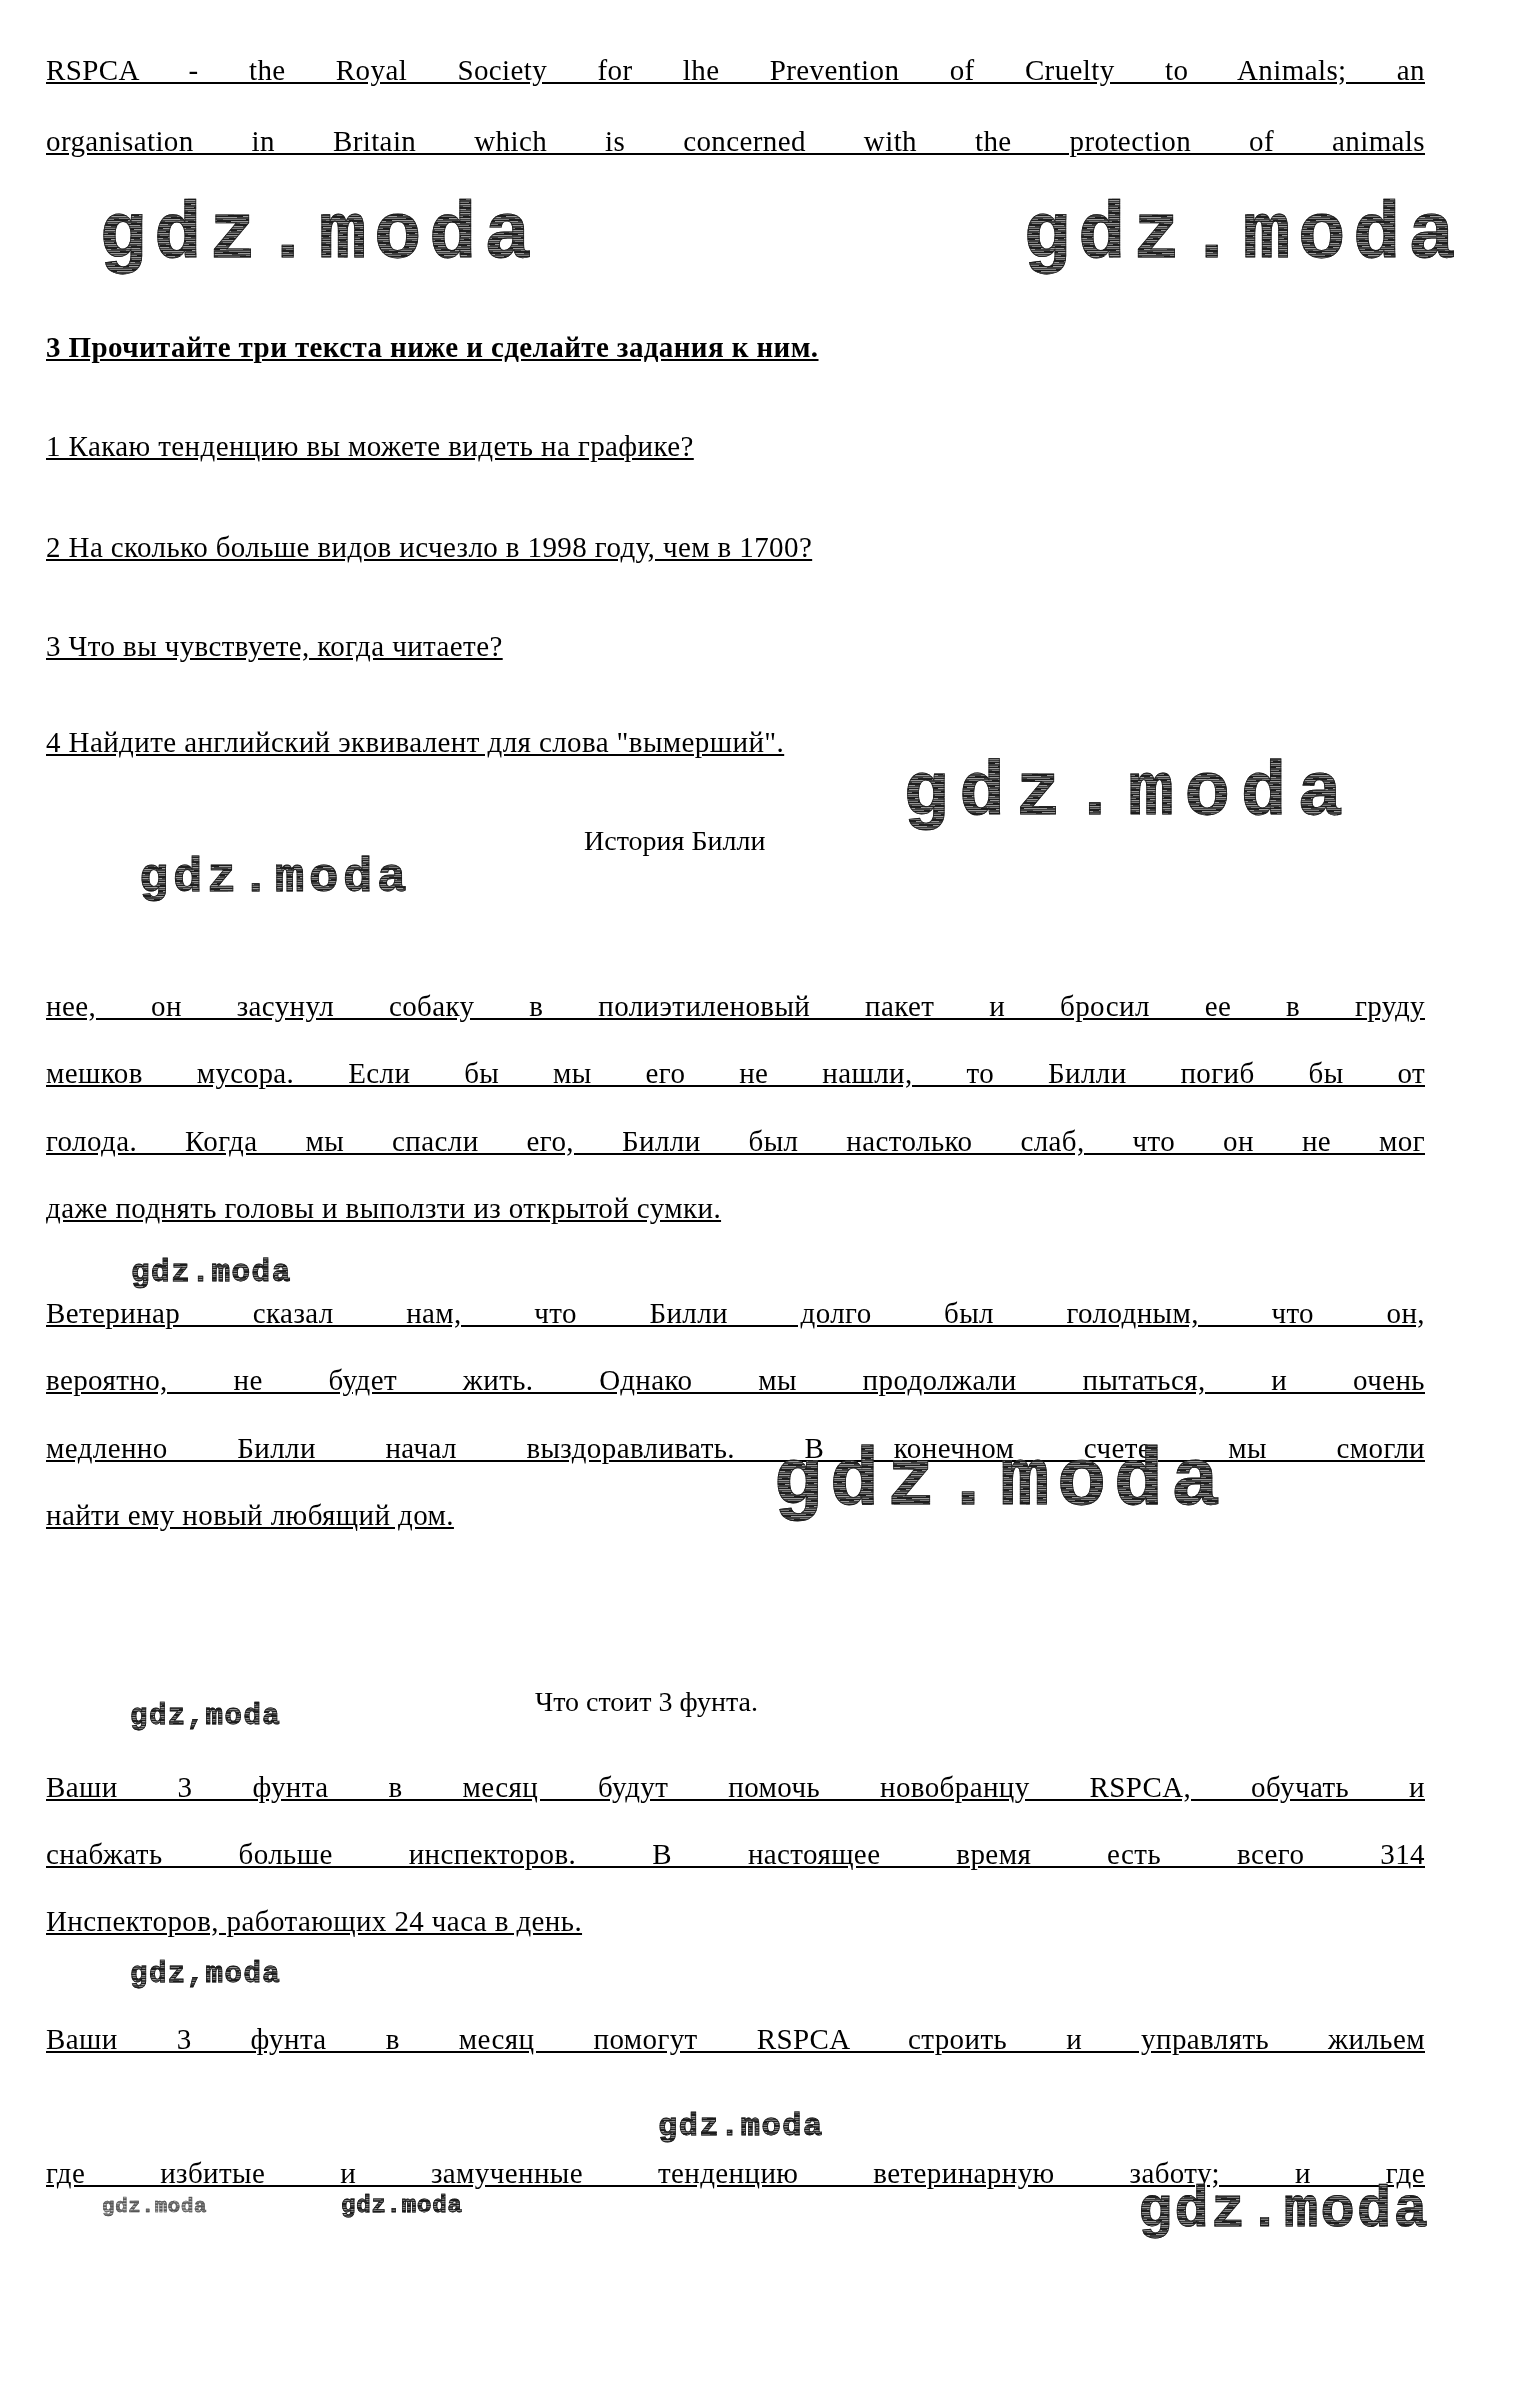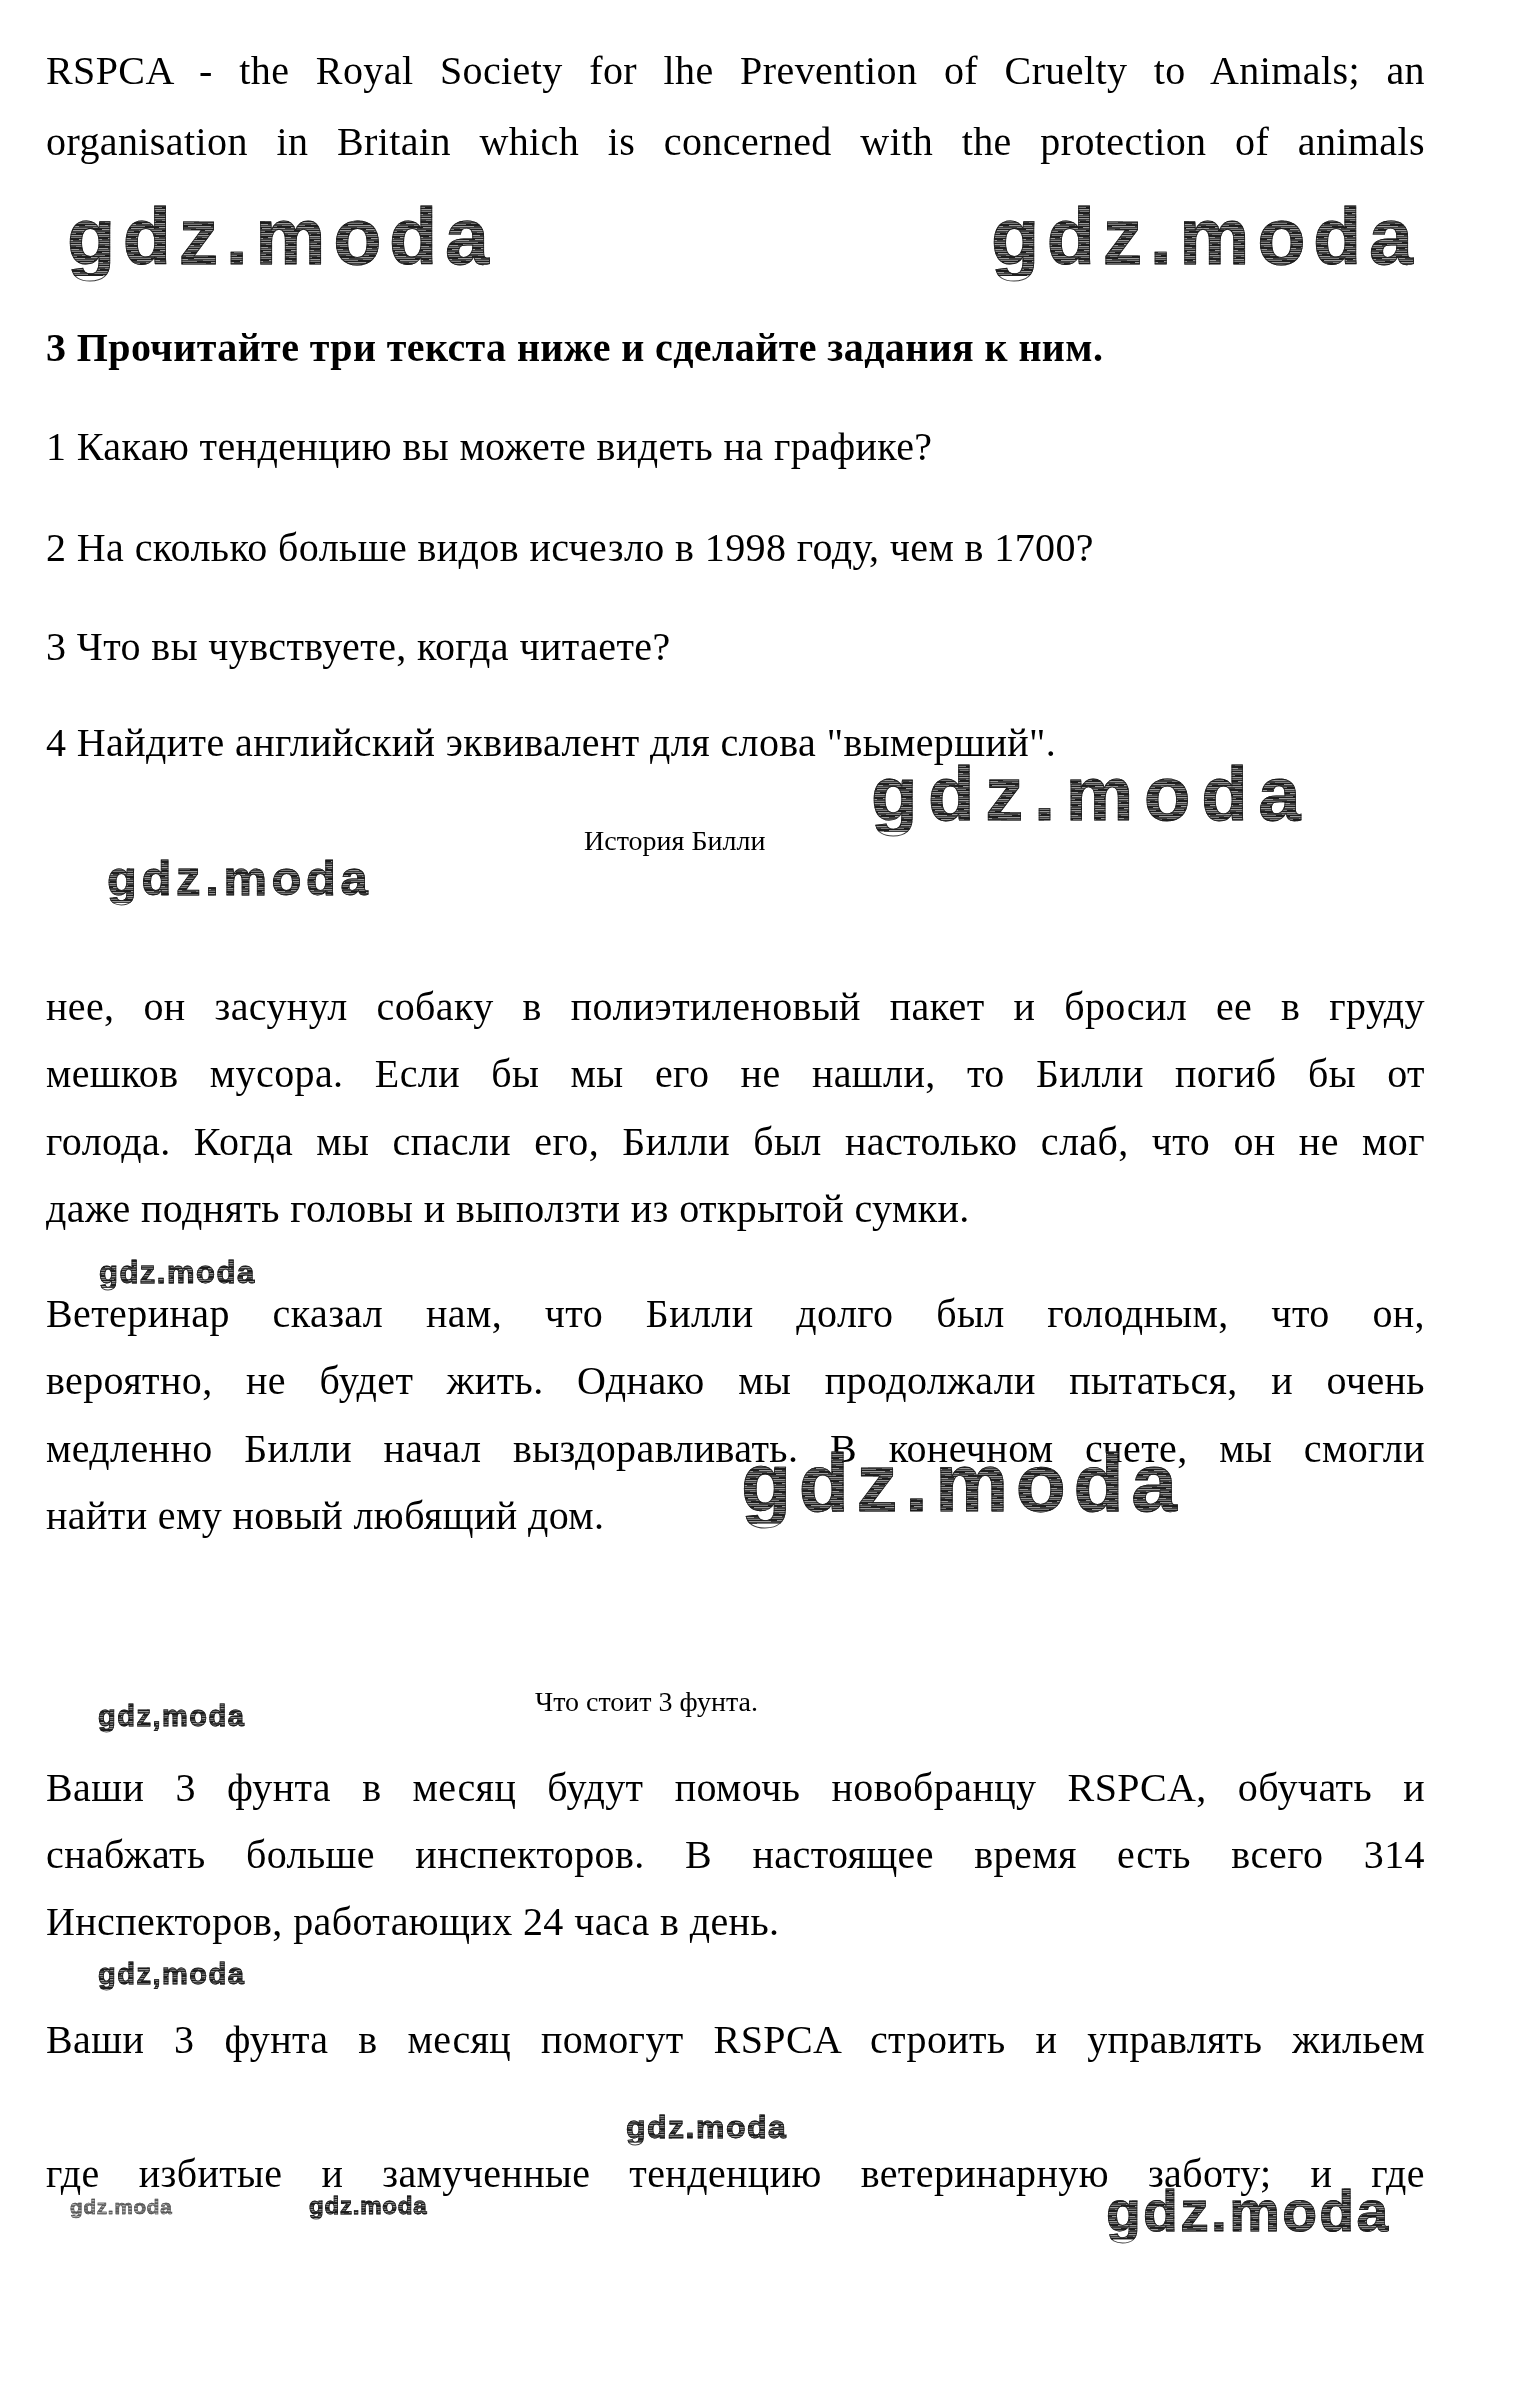--- a/index.html
+++ b/index.html
@@ -10,47 +10,49 @@
     background:#ffffff;
     overflow:hidden;
     font-family:"Liberation Serif", serif;
     color:#000000;
   }
   
   .ln{
     position:absolute;
     left:46px;
     width:1379px;
-    font-size:40px;
+    font-size:29px;
     line-height:67px;
     letter-spacing:0.4px;
+    text-decoration:underline;
   }
   .jl{ text-align:justify; text-align-last:justify; }
   .bold{ font-weight:bold; }
   .title{
     position:absolute;
     font-size:28px;
     line-height:67px;
     white-space:nowrap;
   }
   
   .wm{
     position:absolute;
-    font-family:Liberation Sans, sans-serif;
+    font-family:Liberation Mono, monospace;
     font-weight:bold;
     white-space:nowrap;
     line-height:1;
     color:#474747;
     background-image:repeating-linear-gradient(178deg,
       #1d1d1d 0px, #1d1d1d 1.5px,
       #9b9b9b 1.5px, #9b9b9b 2.3px,
       #3e3e3e 2.3px, #3e3e3e 3.8px,
       #7c7c7c 3.8px, #7c7c7c 4.6px);
     -webkit-background-clip:text;
     background-clip:text;
+    margin-left:32px;
     -webkit-text-fill-color:transparent;
     -webkit-text-stroke:0.9px rgba(25,25,25,0.85);
   }
   .wm-light{
     background-image:repeating-linear-gradient(178deg,
       #5a5a5a 0px, #5a5a5a 0.8px,
       #b5b5b5 0.8px, #b5b5b5 1.5px,
       #767676 1.5px, #767676 3.1px);
     -webkit-text-stroke:0.6px rgba(70,70,70,0.8);
   }

